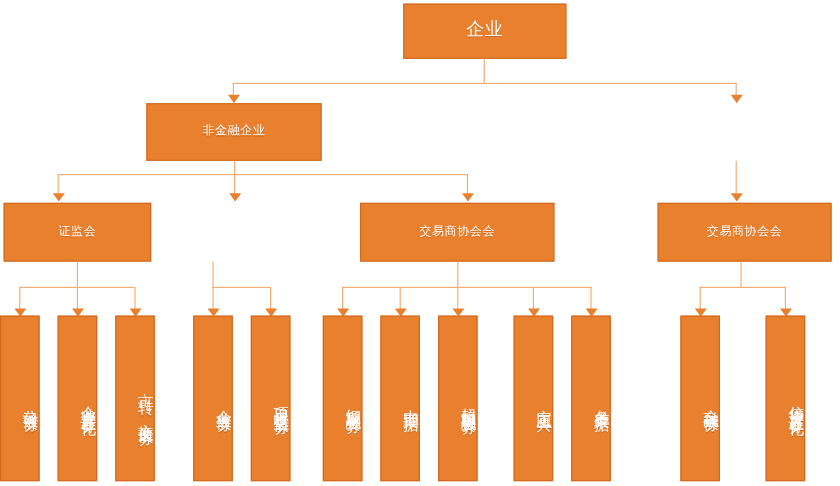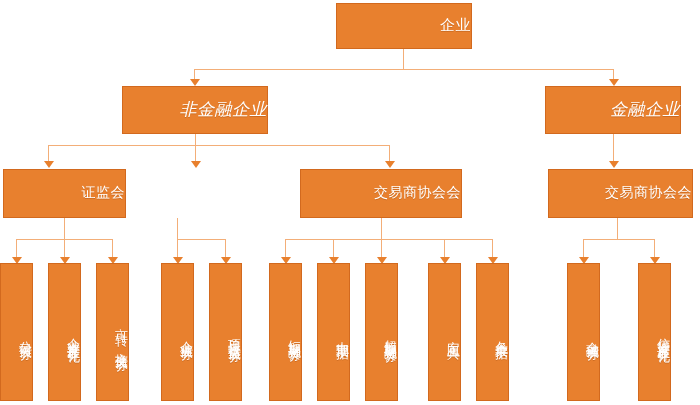--- a/index.html
+++ b/index.html
@@ -17,29 +17,29 @@
   }
   
   .node {
     position: absolute;
     box-sizing: border-box;
     background: #E8802E;
     border: 1px solid #D2691E;
     color: #ffffff;
     display: flex;
     align-items: center;
-    justify-content: flex-end;
+    justify-content: center;
     text-align: center;
     line-height: 1.15;
     letter-spacing: 0.5px;
     text-shadow: 0 1px 0 rgba(150,70,15,0.35);
   }
   .node.level-1 { font-size: 15px; }
-  .node.level-2 { font-size: 17px; font-style: italic; }
-  .node.level-3 { font-size: 14px; }
+  .node.level-2 { font-size: 10px; }
+  .node.level-3 { font-size: 10px; }
 
   
   .node.leaf {
     font-size: 13px;
     writing-mode: vertical-rl;
     text-orientation: upright;
     align-items: flex-start;
     justify-content: center;
     padding-top: 6px;
     letter-spacing: 2px;
@@ -74,23 +74,20 @@
 
   <div class="conn v" style="left:403px; top:49px; width:1px; height:21px;"></div>
   <div class="conn h" style="left:194px; top:69px; width:420px; height:1px;"></div>
   <div class="conn v" style="left:194px; top:69px; width:1px; height:12px;"></div>
   <div class="conn v" style="left:613px; top:69px; width:1px; height:12px;"></div>
   <div class="arrow" style="left:190px; top:79px;"></div>
   <div class="arrow" style="left:609px; top:79px;"></div>
 
   <div class="node level-2" style="left:122px; top:86px; width:146px; height:48px;">
     <span>非金融企业</span>
-  </div>
-  <div class="node level-2" style="left:545px; top:86px; width:136px; height:48px;">
-    <span>金融企业</span>
   </div>
 
   <div class="conn v" style="left:195px; top:134px; width:1px; height:12px;"></div>
   <div class="conn h" style="left:48px; top:145px; width:341px; height:1px;"></div>
   <div class="conn v" style="left:48px; top:145px; width:1px; height:18px;"></div>
   <div class="conn v" style="left:195px; top:145px; width:1px; height:18px;"></div>
   <div class="conn v" style="left:389px; top:145px; width:1px; height:18px;"></div>
   <div class="arrow" style="left:44px; top:161px;"></div>
   <div class="arrow" style="left:191px; top:161px;"></div>
   <div class="arrow" style="left:385px; top:161px;"></div>

